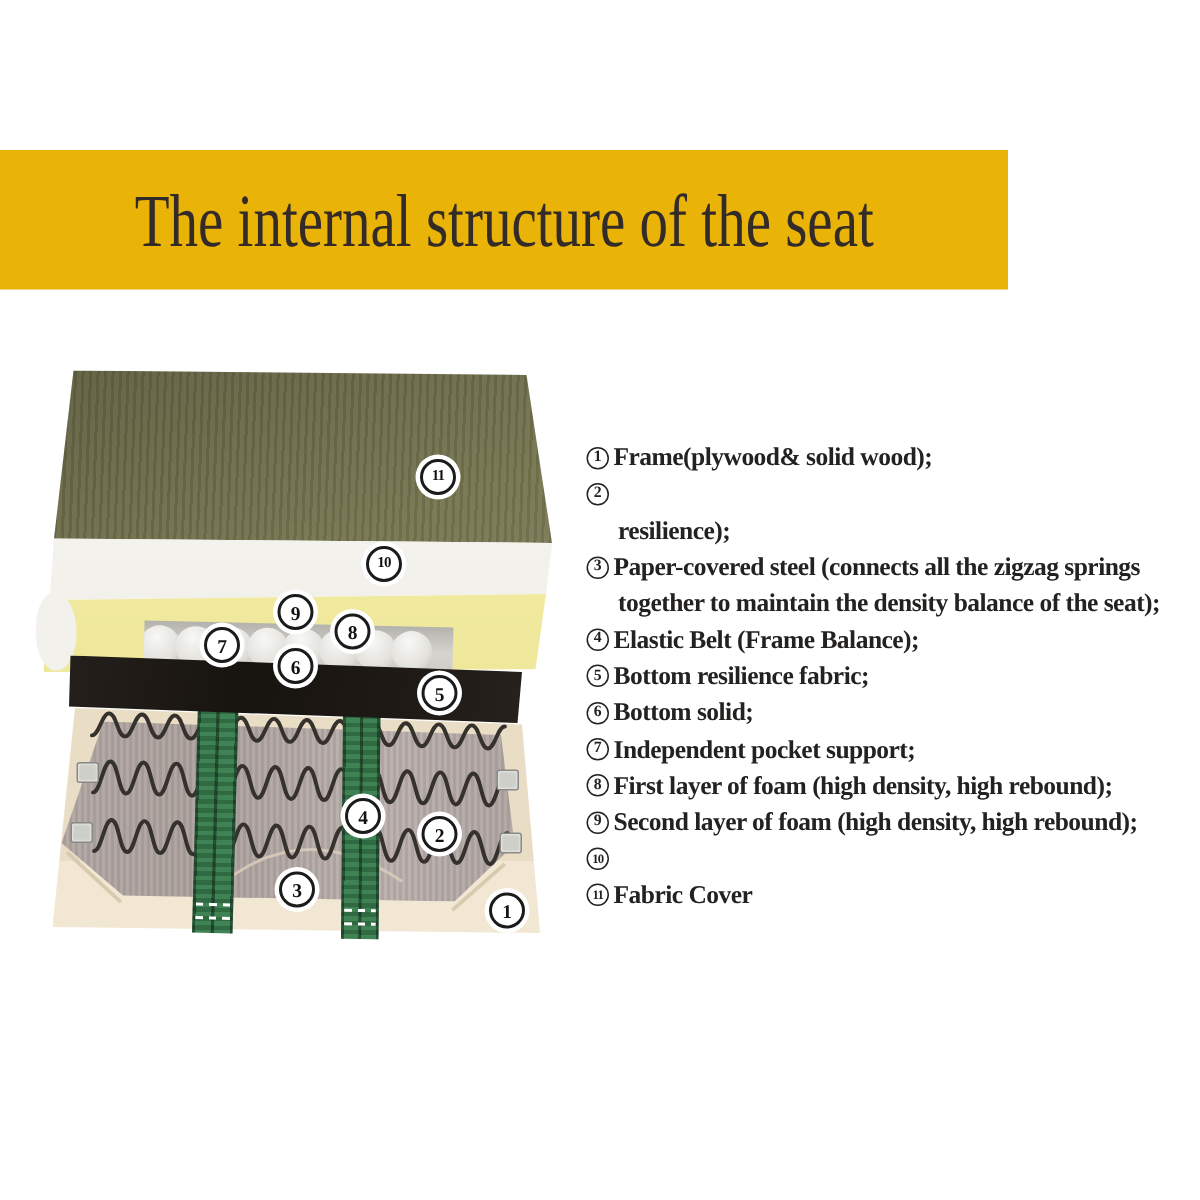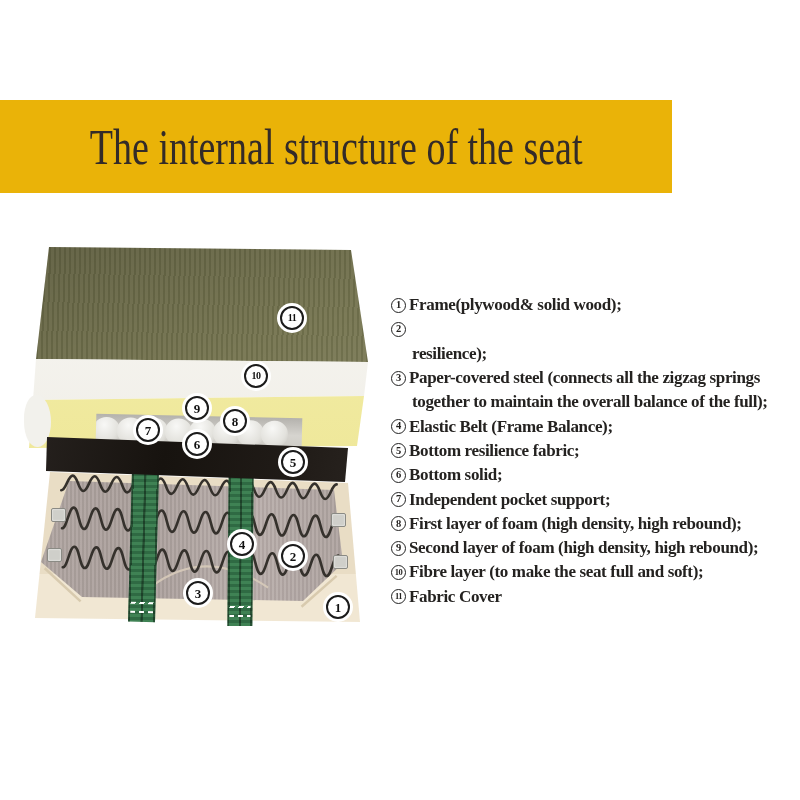--- a/index.html
+++ b/index.html
@@ -177,21 +177,21 @@
       <div class="lline cont">
         <span>resilience);</span>
       </div>
     </div>
     <div>
       <div class="lline">
         <span class="lnum">3</span>
         <span>Paper-covered steel (connects all the zigzag springs</span>
       </div>
       <div class="lline cont">
-        <span>together to maintain the overall balance of the full);</span>
+        <span>together to maintain the density balance of the seat);</span>
       </div>
     </div>
     <div>
       <div class="lline">
         <span class="lnum">4</span>
         <span>Elastic Belt (Frame Balance);</span>
       </div>
     </div>
     <div>
       <div class="lline">
@@ -219,21 +219,20 @@
     </div>
     <div>
       <div class="lline">
         <span class="lnum">9</span>
         <span>Second layer of foam (high density, high rebound);</span>
       </div>
     </div>
     <div>
       <div class="lline">
         <span class="lnum two">10</span>
-        <span>Fibre layer (to make the seat full and soft);</span>
       </div>
     </div>
     <div>
       <div class="lline">
         <span class="lnum two">11</span>
         <span>Fabric Cover</span>
       </div>
     </div>
   </div>
 

